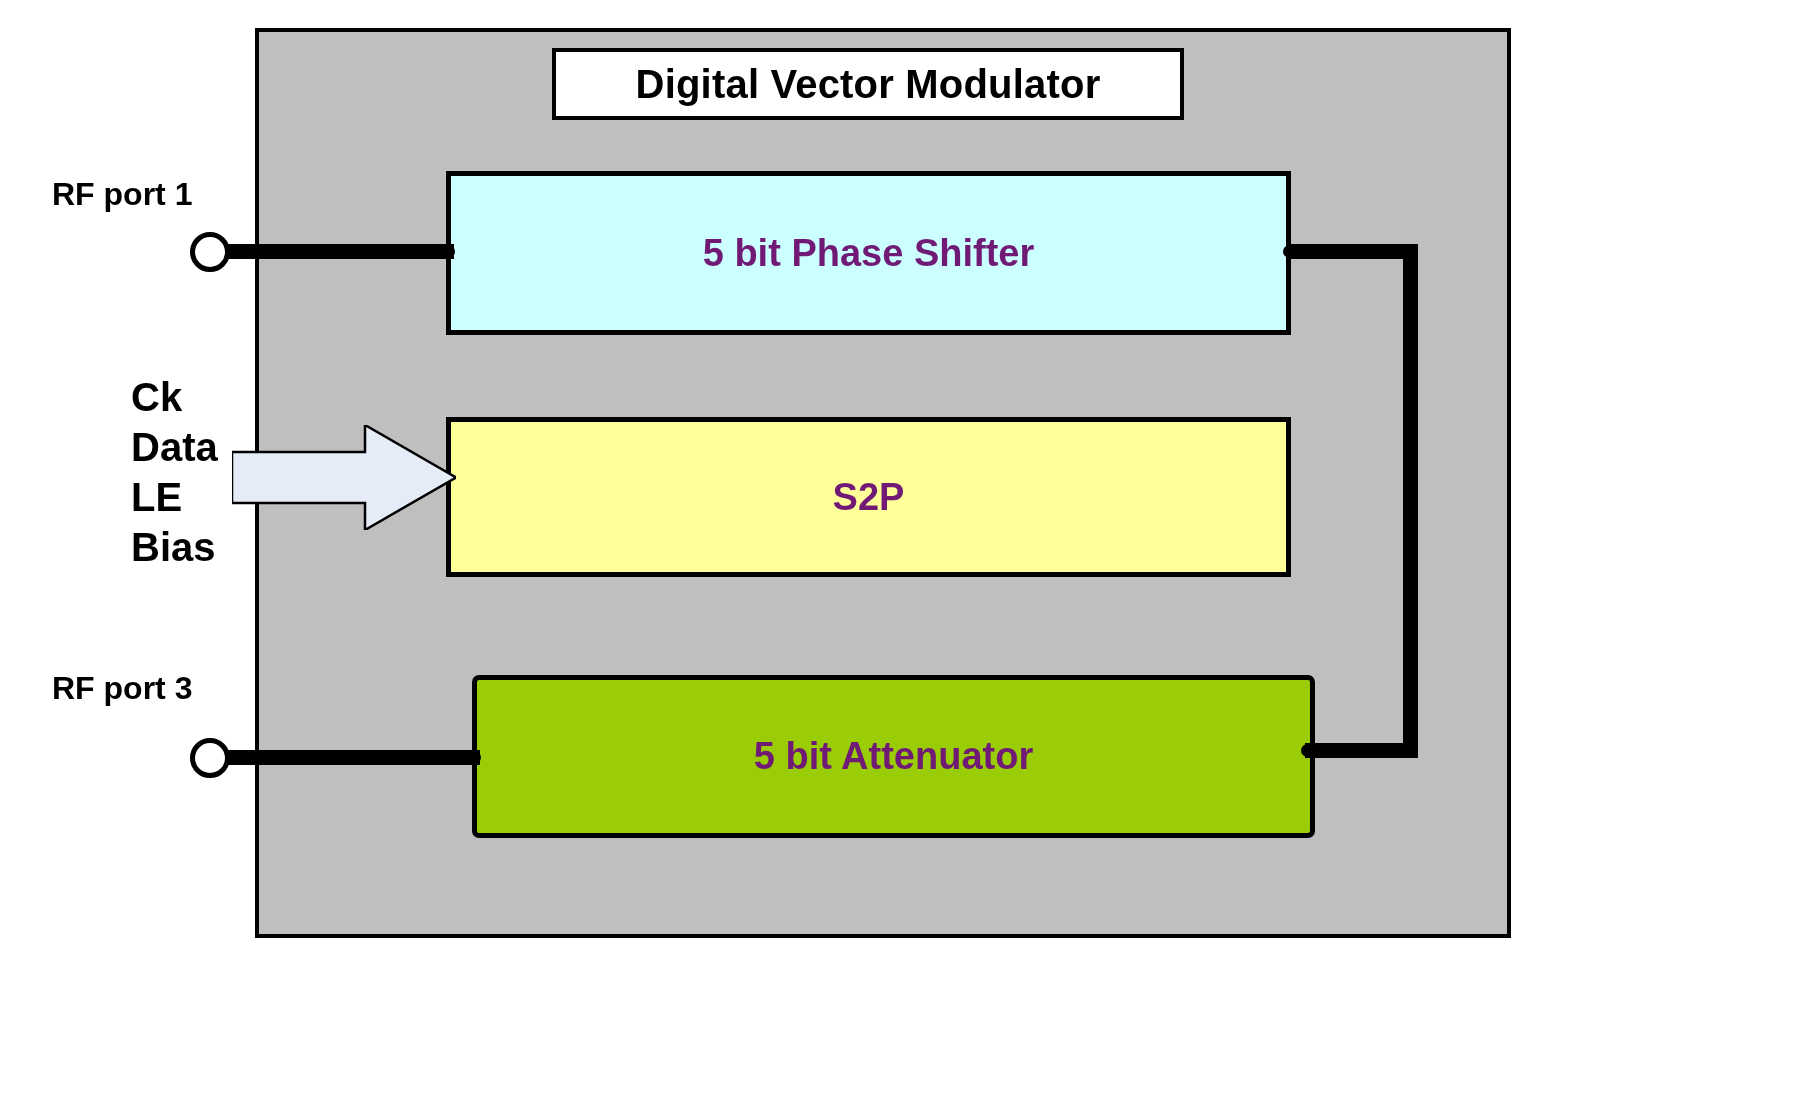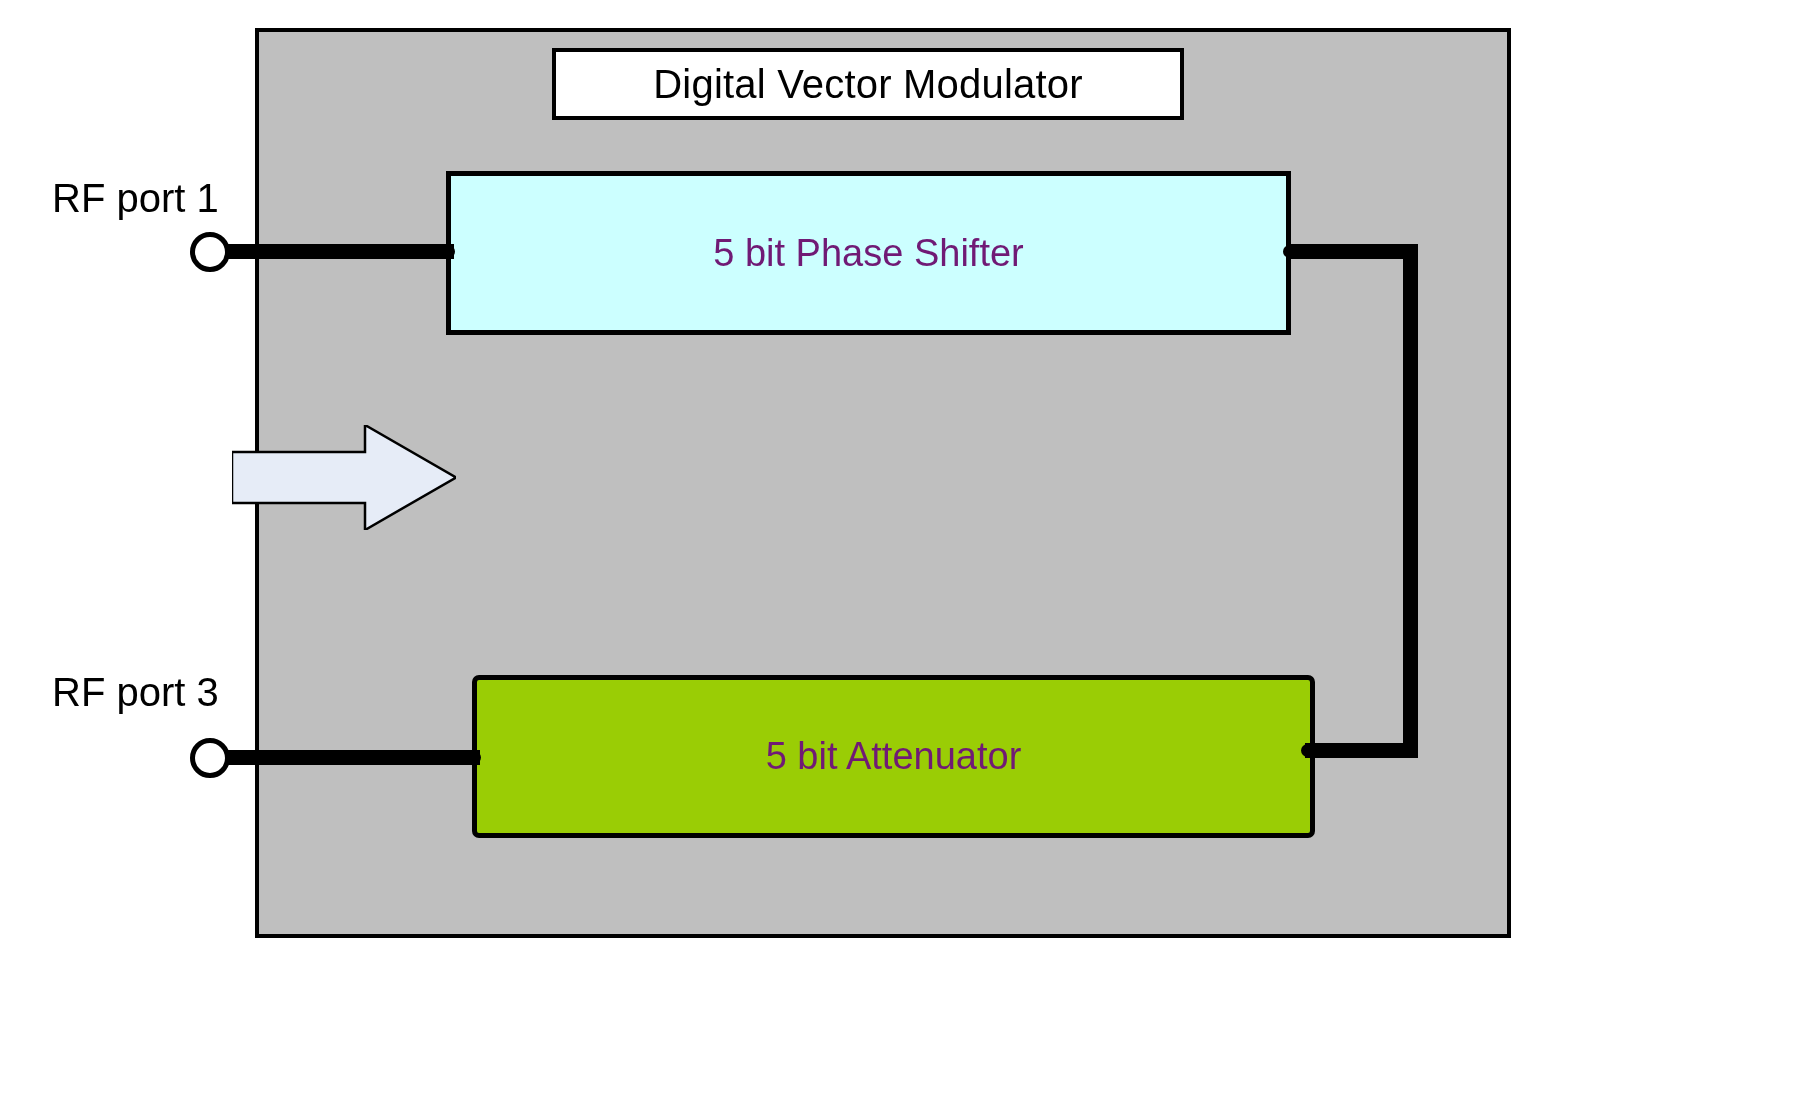--- a/index.html
+++ b/index.html
@@ -11,20 +11,21 @@
     width: 1800px;
     height: 1120px;
     font-family: "Liberation Sans", sans-serif;
     overflow: hidden;
   }
   #canvas {
     position: relative;
     width: 1800px;
     height: 896px;
     background: #ffffff;
+    font-weight: bold;
   }
 
   
   .chip-body {
     position: absolute;
     left: 255px;
     top: 28px;
     width: 1256px;
     height: 910px;
     background: #bfbfbf;
@@ -98,21 +99,21 @@
     border: 5px solid #000000;
     border-radius: 50%;
     background: #ffffff;
     box-sizing: border-box;
   }
   .port-circle.p1 { left: 190px; top: 232px; }
   .port-circle.p2 { left: 190px; top: 738px; }
 
   .port-label {
     position: absolute;
-    font-size: 40px;
+    font-size: 32px;
     color: #000000;
     white-space: nowrap;
   }
   .port-label.p1 { left: 52px; top: 176px; }
   .port-label.p2 { left: 52px; top: 670px; }
 
   
   .wire {
     position: absolute;
     background: #000000;
@@ -200,20 +201,23 @@
   <div class="chip-body"></div>
 
   <div class="title-box">
     <span class="txt">Digital Vector Modulator</span>
   </div>
 
   <div class="block block-phase">
     <span class="txt">5 bit Phase Shifter</span>
   </div>
 
+  <div class="block block-s2p">
+    <span class="txt">S2P</span>
+  </div>
 
   <div class="block block-atten">
     <span class="txt">5 bit Attenuator</span>
   </div>
 
   <div class="wire wire-rf1"></div>
   <div class="wire wire-rf2"></div>
   <div class="wire wire-top-h"></div>
   <div class="wire wire-right-v"></div>
   <div class="wire wire-bot-h"></div>
@@ -228,14 +232,20 @@
 
   <div class="port-label p1">RF port 1</div>
   <div class="port-label p2">RF port 3</div>
 
   <div class="ctrl-arrow">
     <svg viewBox="0 0 224 105" preserveAspectRatio="none" aria-hidden="true">
       <polygon points="0,27 133,27 133,0 224,52.5 133,105 133,78 0,78" fill="#e6ecf7" stroke="#000000" stroke-width="2.5" stroke-linejoin="miter"></polygon>
     </svg>
   </div>
 
+  <div class="ctrl-labels">
+    <span class="sig">Ck</span>
+    <span class="sig">Data</span>
+    <span class="sig">LE</span>
+    <span class="sig">Bias</span>
+  </div>
 
 </div>
 
 </body></html>

